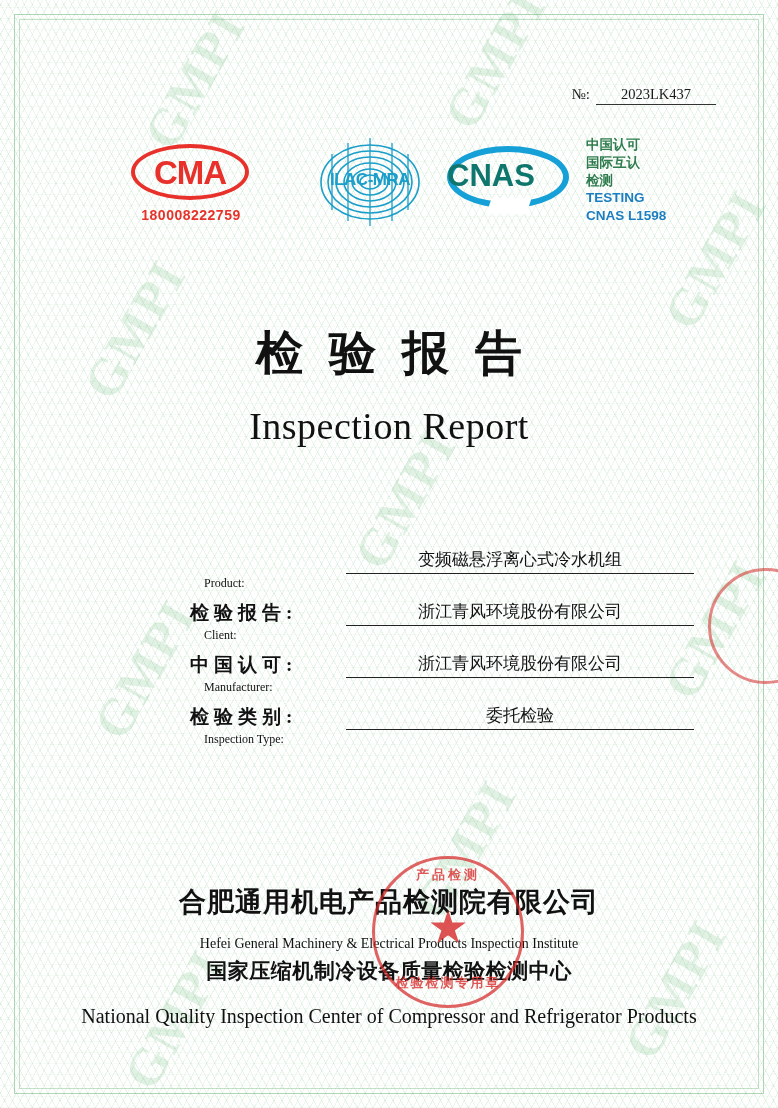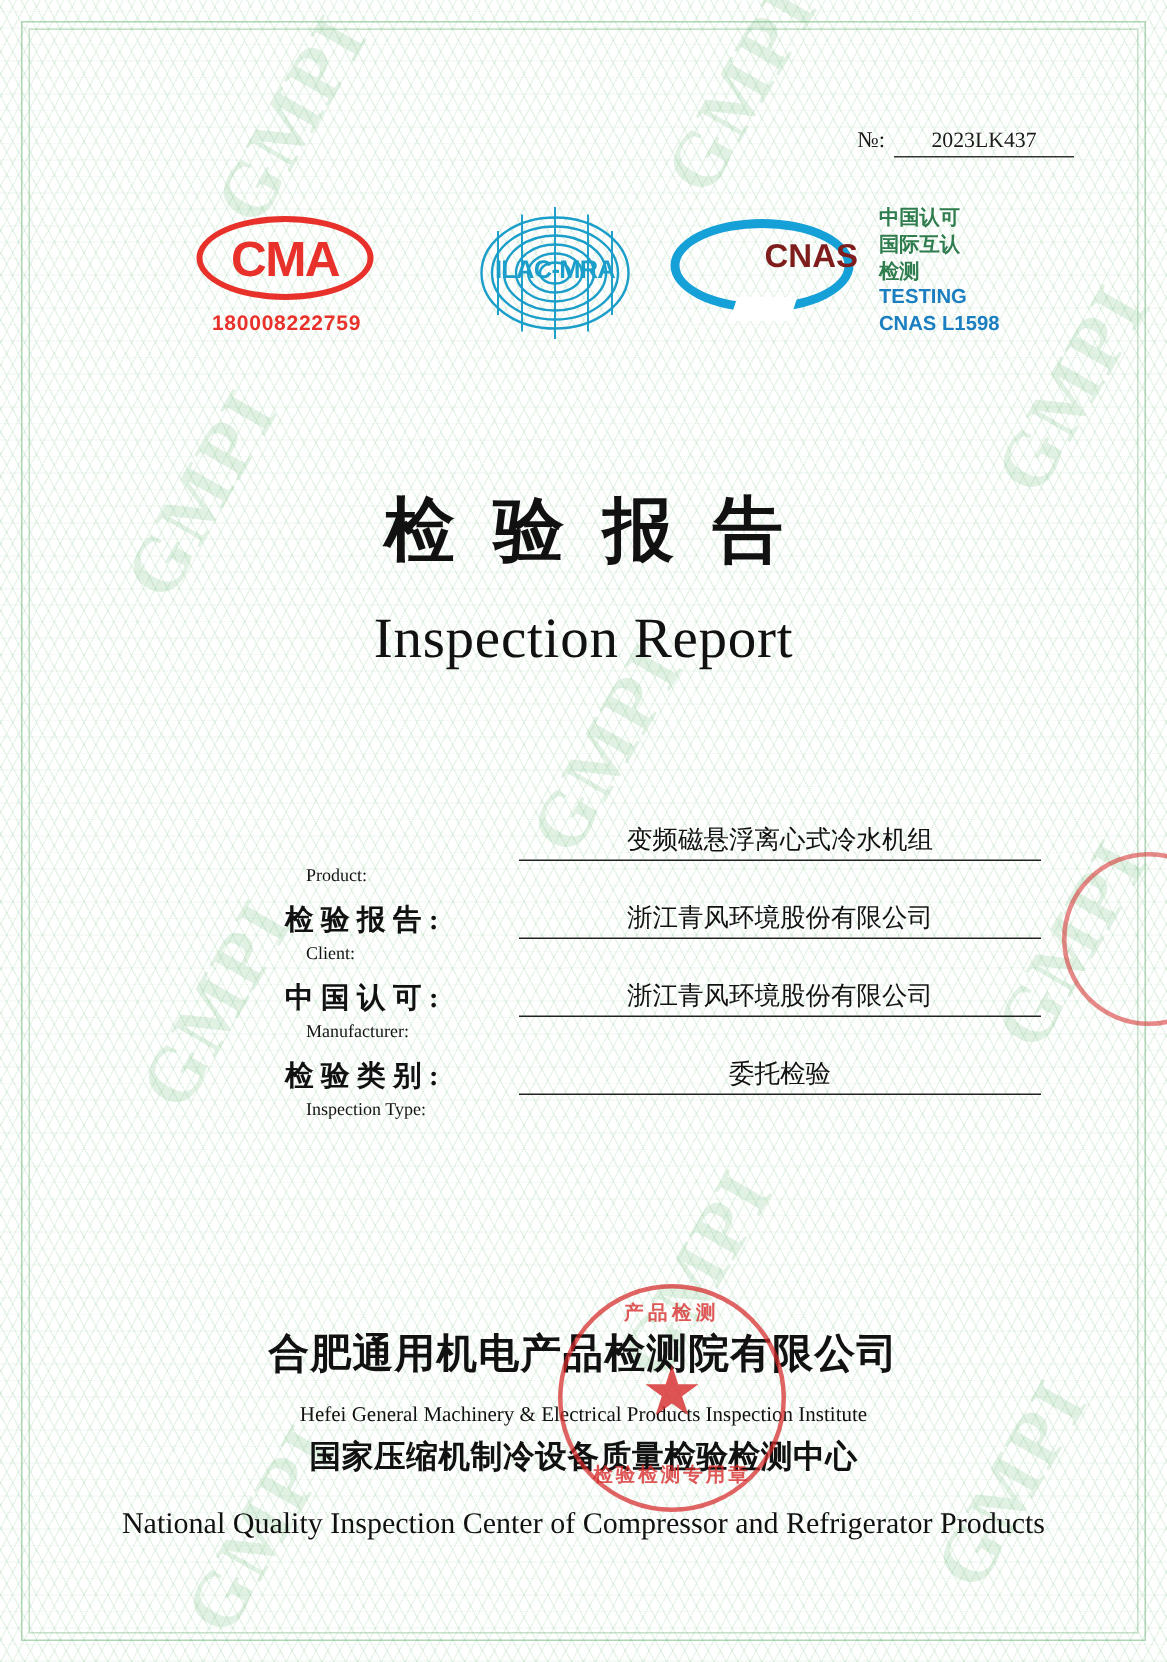--- a/index.html
+++ b/index.html
@@ -156,25 +156,25 @@
     left:0; top:0;
     width: 122px;
     height: 62px;
     border: 6px solid #16a0d8;
     border-radius: 50%/50%;
     box-sizing: border-box;
   }
   .cnas-text {
     position: absolute;
     left: 0; right: 0; top: 13px;
-    text-align: right;
+    text-align: left;
     font-family: "Liberation Sans", sans-serif;
     font-weight: bold;
-    font-size: 22px;
-    color: #7f1d1d;
+    font-size: 31px;
+    color: #0f766e;
     letter-spacing: 0px;
     line-height: 1.1;
   }
   .cnas-notch {
     position:absolute;
     left: 42px;
     top: 52px;
     width: 40px;
     height: 16px;
     background: #ffffff;

